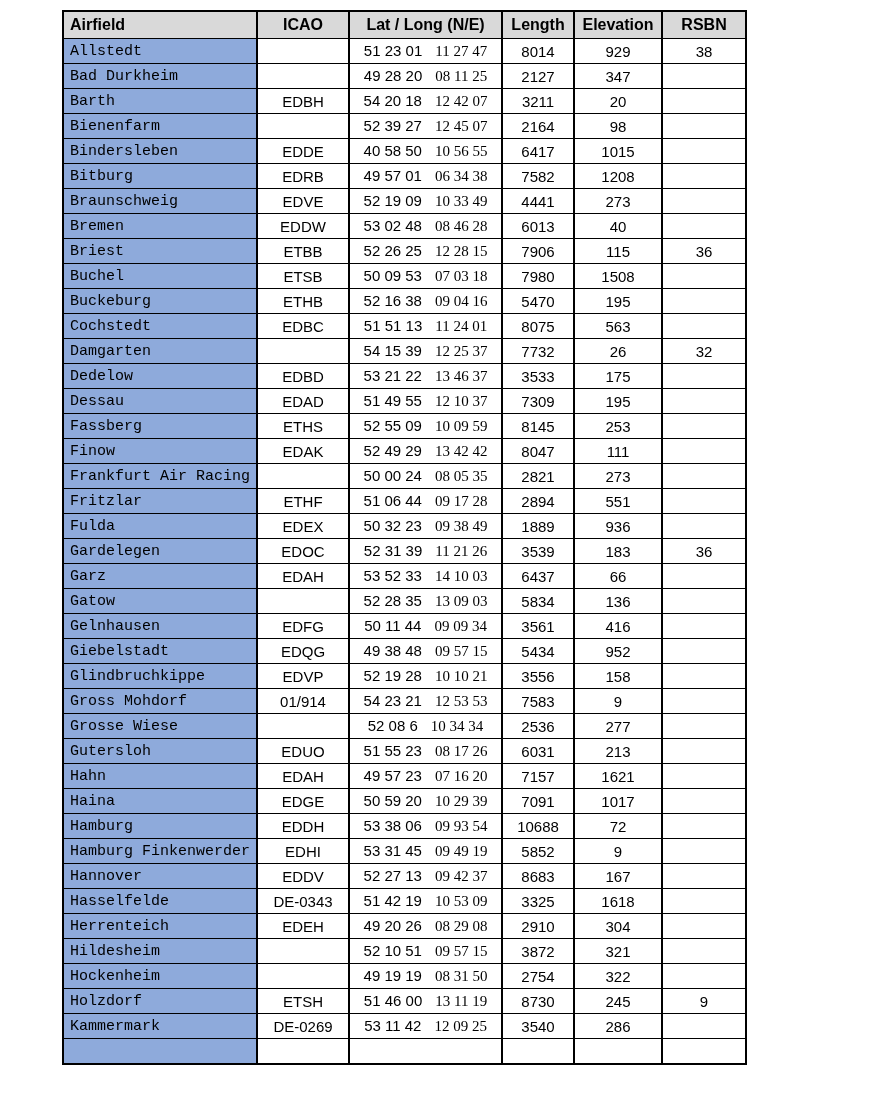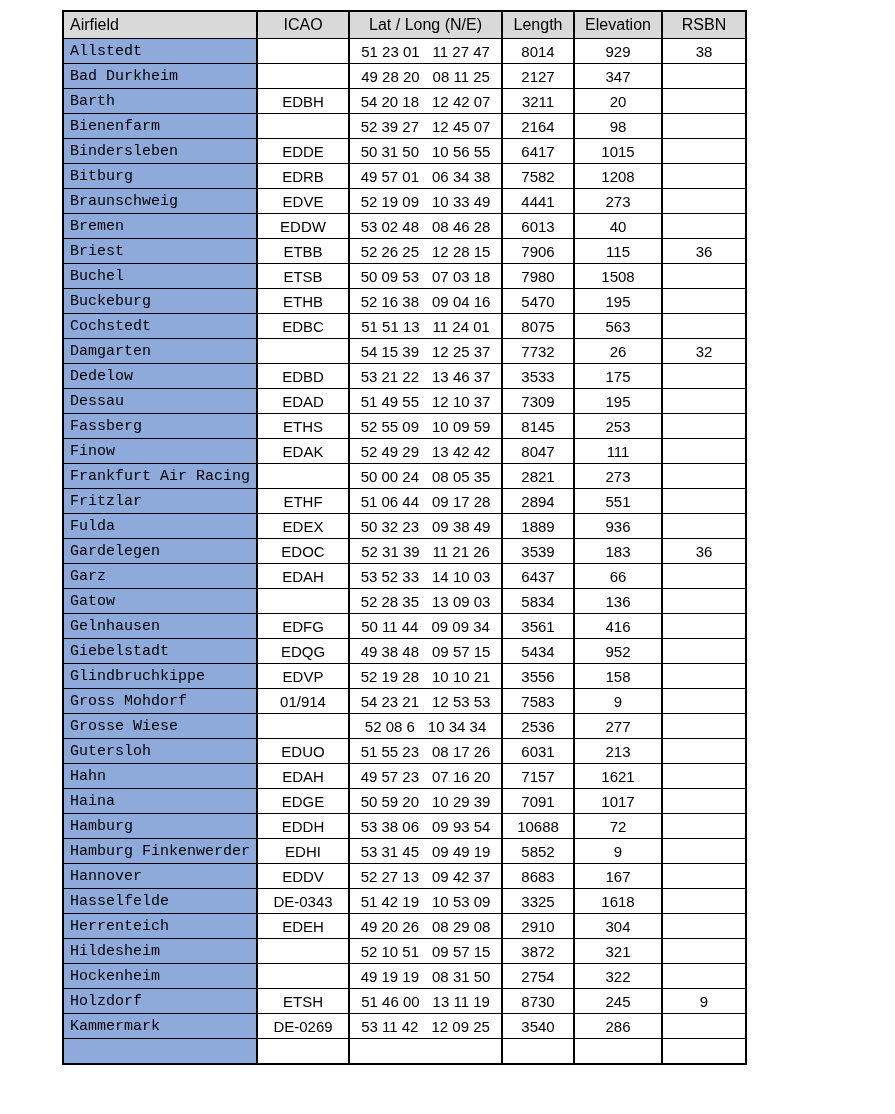--- a/index.html
+++ b/index.html
@@ -35,21 +35,21 @@
     border-right-width: 2px;
     padding: 0 6px;
     overflow: hidden;
     white-space: nowrap;
     font-size: 15px;
     text-align: center;
     vertical-align: middle;
   }
   table.airfields thead th {
     background: var(--header-bg, #d9d9d9);
-    font-weight: normal;
+    font-weight: bold;
     font-size: 16px;
     height: 26px;
     margin-top: 25px;
   }
   table.airfields tbody td {
     height: 24px;
   }
   table.airfields th.c-airfield,
   table.airfields td.c-airfield {
     text-align: left;
@@ -59,20 +59,21 @@
     font-family: Liberation Mono, monospace;
   }
   .col-airfield  { width: 186px; }
   .col-icao      { width: 92px;  }
   .col-latlong   { width: 153px; }
   .col-length    { width: 72px;  }
   .col-elevation { width: 88px;  }
   .col-rsbn      { width: 84px;  }
   td.c-latlong .lon {
     margin-left: 13px;
+    font-family: Liberation Serif, serif;
   }
 </style>
 </head>
 <body style="background: rgb(255, 255, 255);">
 
 <div class="page">
   <div class="table-wrap">
     <table class="airfields">
       <colgroup>
         <col class="col-airfield">
@@ -135,21 +136,21 @@
     </td>
     <td class="c-length">2164</td>
     <td class="c-elevation">98</td>
     <td class="c-rsbn"></td>
   </tr>
 
   <tr>
     <td class="c-airfield">Bindersleben</td>
     <td class="c-icao">EDDE</td>
     <td class="c-latlong">
-      <span class="lat">50 31 50</span><span class="lon">10 56 55</span>
+      <span class="lat">40 58 50</span><span class="lon">10 56 55</span>
     </td>
     <td class="c-length">6417</td>
     <td class="c-elevation">1015</td>
     <td class="c-rsbn"></td>
   </tr>
 
   <tr>
     <td class="c-airfield">Bitburg</td>
     <td class="c-icao">EDRB</td>
     <td class="c-latlong">

